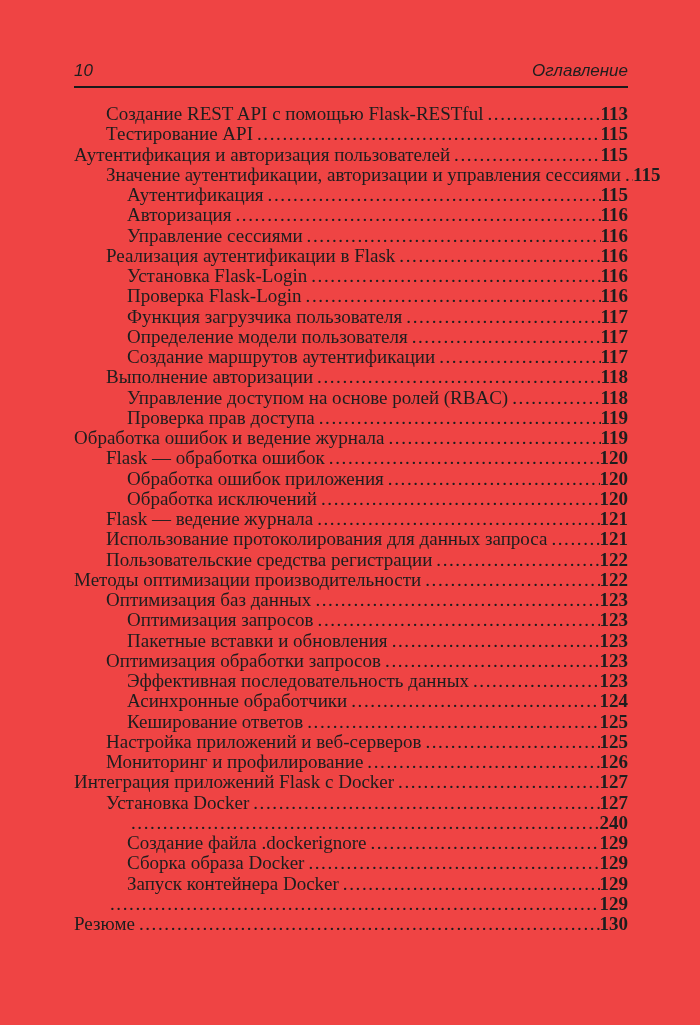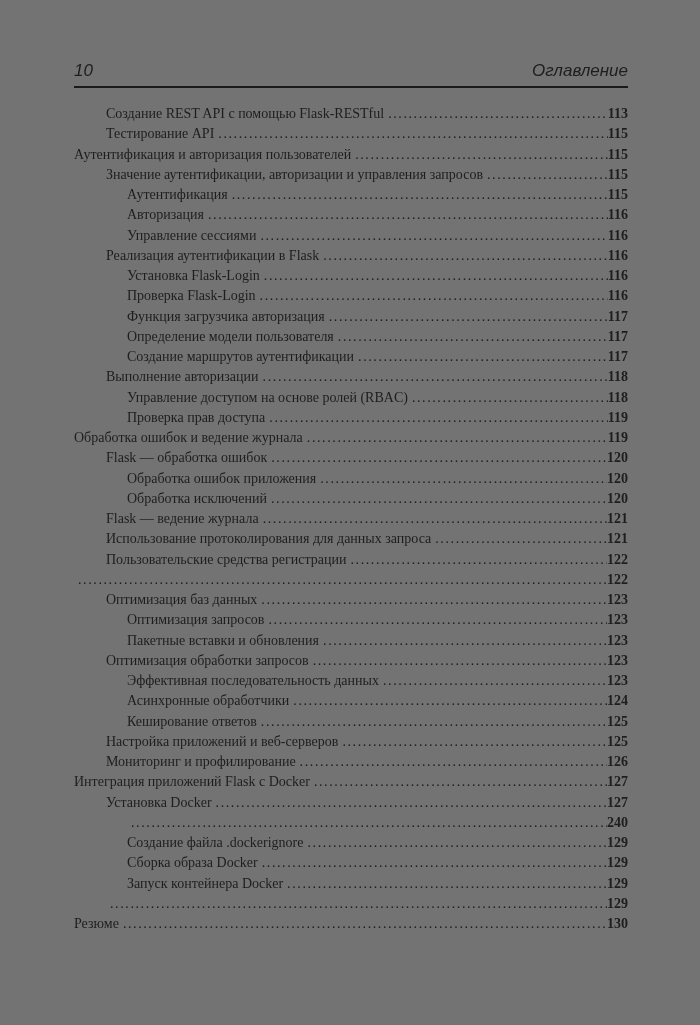--- a/index.html
+++ b/index.html
@@ -4,21 +4,21 @@
 <style>
   html, body {
     margin: 0;
     padding: 0;
     background: #ffffff;
   }
   .page {
     position: relative;
     width: 700px;
     height: 1025px;
-    background: #737373;
+    background: #ef4444;
     overflow: hidden;
     color: #1e1e1e;
   }
   .header {
     position: absolute;
     left: 74px;
     right: 72px;
     top: 61px;
     display: flex;
     justify-content: space-between;
@@ -30,21 +30,21 @@
     font-size: 17px;
     line-height: 20px;
     color: #1e1e1e;
   }
   .toc {
     position: absolute;
     left: 74px;
     right: 72px;
     top: 104px;
     font-family: "Liberation Serif", serif;
-    font-size: 14px;
+    font-size: 19px;
     color: #1e1e1e;
   }
   .row {
     display: flex;
     align-items: baseline;
     line-height: 20.25px;
     white-space: nowrap;
   }
   .row.l1 { padding-left: 32px; }
   .row.l2 { padding-left: 53px; align-items: center; }
@@ -80,21 +80,21 @@
     <span class="t">Тестирование API</span>
     <span class="leader"></span>
     <span class="pg">115</span>
   </div>
       <div class="row l0">
     <span class="t">Аутентификация и авторизация пользователей</span>
     <span class="leader"></span>
     <span class="pg">115</span>
   </div>
       <div class="row l1">
-    <span class="t">Значение аутентификации, авторизации и управления запросов</span>
+    <span class="t">Значение аутентификации, авторизации и управления сессиями</span>
     <span class="leader"></span>
     <span class="pg">115</span>
   </div>
       <div class="row l2">
     <span class="t">Аутентификация</span>
     <span class="leader"></span>
     <span class="pg">115</span>
   </div>
       <div class="row l2">
     <span class="t">Авторизация</span>
@@ -115,21 +115,21 @@
     <span class="t">Установка Flask-Login</span>
     <span class="leader"></span>
     <span class="pg">116</span>
   </div>
       <div class="row l2">
     <span class="t">Проверка Flask-Login</span>
     <span class="leader"></span>
     <span class="pg">116</span>
   </div>
       <div class="row l2">
-    <span class="t">Функция загрузчика авторизация</span>
+    <span class="t">Функция загрузчика пользователя</span>
     <span class="leader"></span>
     <span class="pg">117</span>
   </div>
       <div class="row l2">
     <span class="t">Определение модели пользователя</span>
     <span class="leader"></span>
     <span class="pg">117</span>
   </div>
       <div class="row l2">
     <span class="t">Создание маршрутов аутентификации</span>
@@ -180,20 +180,21 @@
     <span class="t">Использование протоколирования для данных запроса</span>
     <span class="leader"></span>
     <span class="pg">121</span>
   </div>
       <div class="row l1">
     <span class="t">Пользовательские средства регистрации</span>
     <span class="leader"></span>
     <span class="pg">122</span>
   </div>
       <div class="row l0">
+    <span class="t">Методы оптимизации производительности</span>
     <span class="leader"></span>
     <span class="pg">122</span>
   </div>
       <div class="row l1">
     <span class="t">Оптимизация баз данных</span>
     <span class="leader"></span>
     <span class="pg">123</span>
   </div>
       <div class="row l2">
     <span class="t">Оптимизация запросов</span>

